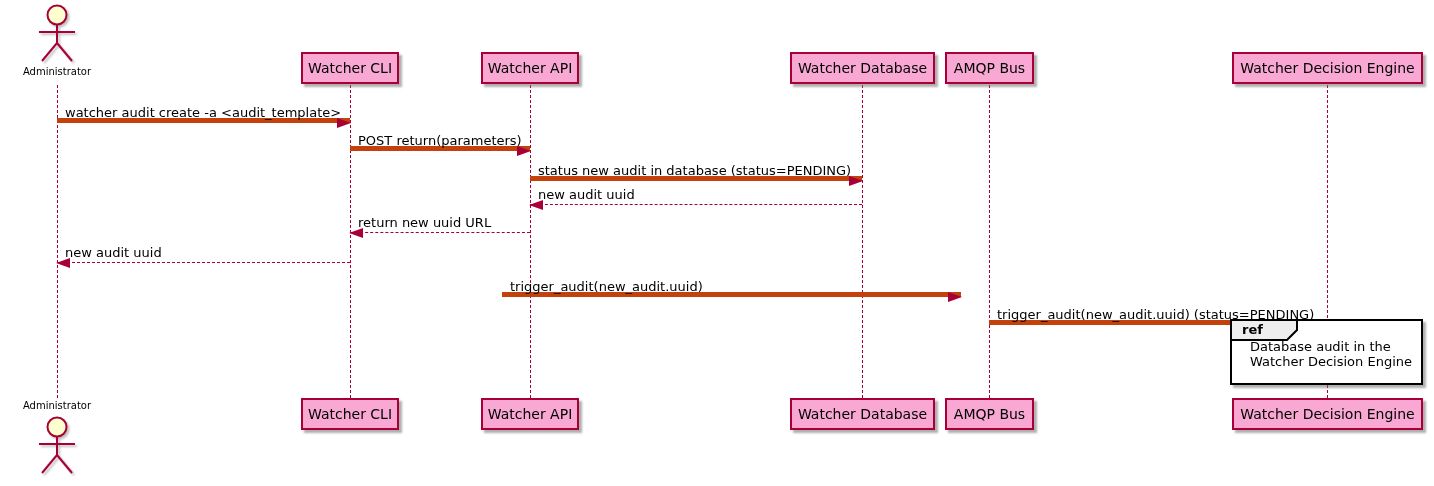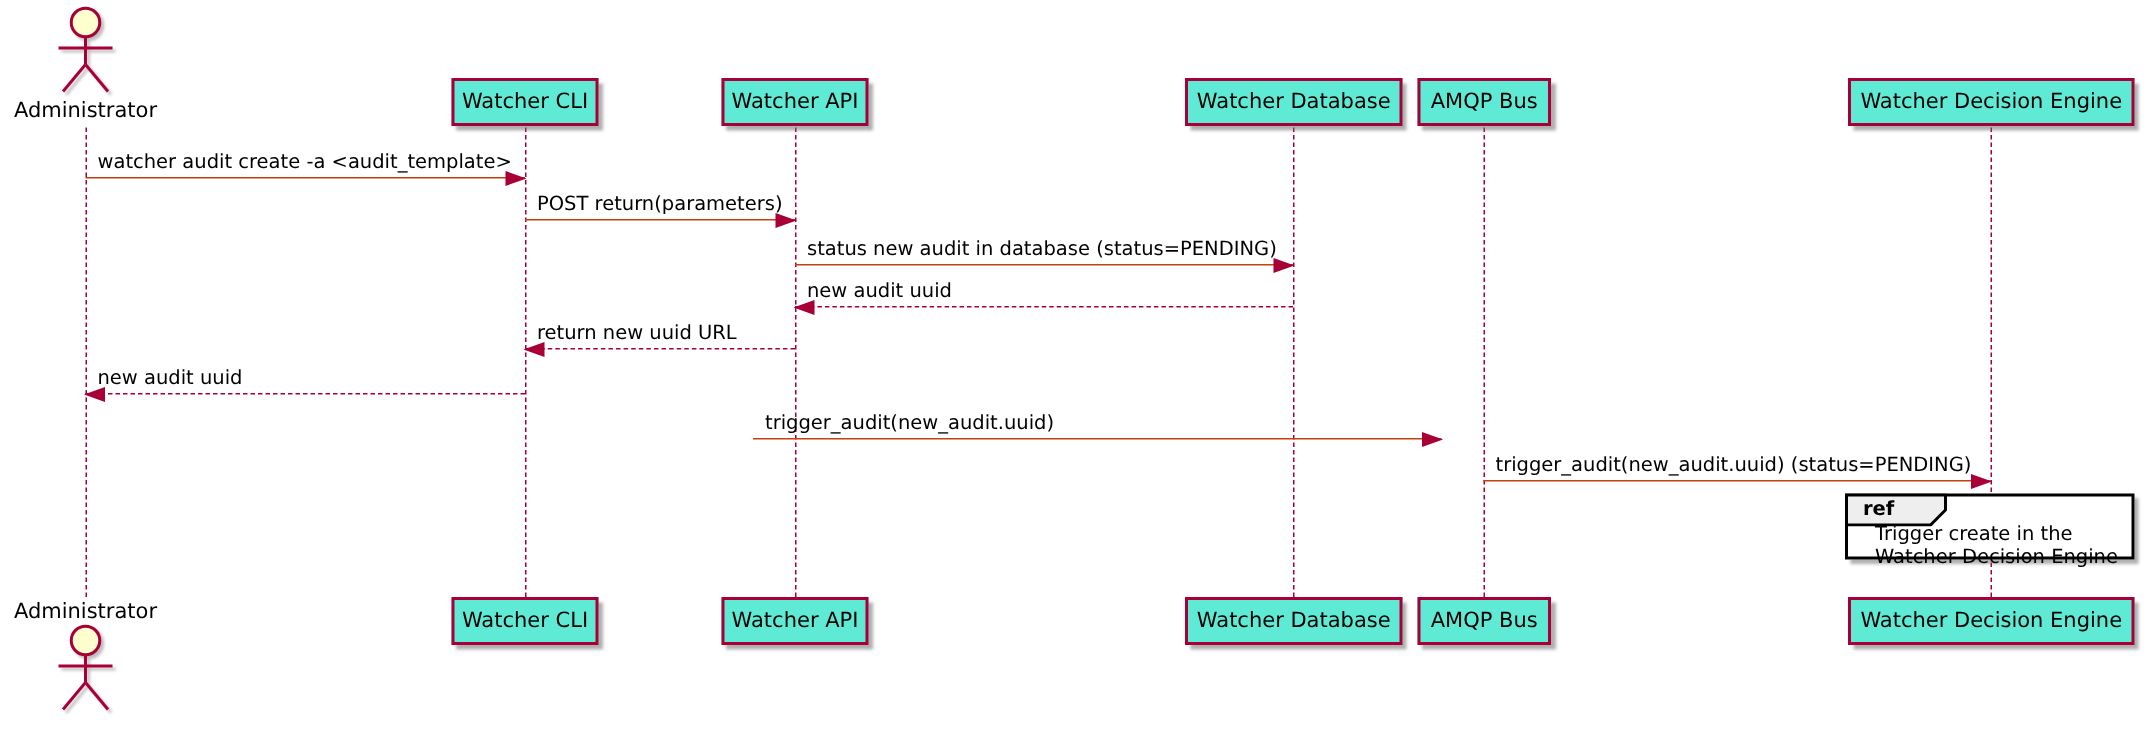--- a/index.html
+++ b/index.html
@@ -6,31 +6,31 @@
   .canvas {
     position:relative; width:1434px; height:486px; background:#ffffff;
     font-family:"DejaVu Sans","Liberation Sans",sans-serif; color:#000;
     overflow:hidden;
   }
   .lifeline {
     position:absolute; width:0; border-left:1px dashed #A80036;
   }
   .pbox {
     position:absolute; height:32px; box-sizing:border-box;
-    background:#5eead4; border:2px solid #A80036;
+    background:#f9a8d4; border:2px solid #A80036;
     box-shadow:3px 3px 2px rgba(110,110,110,0.55);
     display:flex; align-items:center; justify-content:center;
     font-size:14px; white-space:nowrap;
   }
   .actor-figure { position:absolute; filter:drop-shadow(2px 2px 1px rgba(110,110,110,0.45)); }
   .actor-label {
     position:absolute; width:114px; text-align:center;
-    font-size:14px; white-space:nowrap;
+    font-size:10px; white-space:nowrap;
   }
-  .msg { position:absolute; border-top:1px solid #c2410c; height:0; }
+  .msg { position:absolute; border-top:5px solid #c2410c; height:0; }
   .msg.dashed { border-top:1px dashed #A80036;text-align:right; }
   .msg .head-r {
     position:absolute; right:-1px; top:-5px; width:0; height:0;
     border-top:5px solid transparent; border-bottom:5px solid transparent;
     border-left:14px solid #A80036;
   }
   .msg .head-l {
     position:absolute; left:-1px; top:-5px; width:0; height:0;
     border-top:5px solid transparent; border-bottom:5px solid transparent;
     border-right:14px solid #A80036;
@@ -114,27 +114,27 @@
   </div>
   <div class="msg solid" style="left:502px; top:292px; width:459px">
     <span class="msg-label">trigger_audit(new_audit.uuid)</span>
     <span class="head-r"></span>
   </div>
   <div class="msg solid" style="left:989px; top:320px; width:338px">
     <span class="msg-label">trigger_audit(new_audit.uuid) (status=PENDING)</span>
     <span class="head-r"></span>
   </div>
 
-  <div class="ref-box" style="left:1230px; top:329px; width:193px; height:44px">
+  <div class="ref-box" style="left:1230px; top:319px; width:193px; height:66px">
     <svg class="ref-header" width="70" height="22" viewBox="0 0 70 22">
       <path d="M1,1 H67 V11 L57,21 H1 Z" fill="#EEEEEE" stroke="#000000" stroke-width="2"></path>
     </svg>
     <span class="ref-keyword">ref</span>
     <div class="ref-text">
-      <div>Trigger create in the</div>
+      <div>Database audit in the</div>
       <div>Watcher Decision Engine</div>
     </div>
   </div>
 
   <div class="pbox" style="left:301px;  top:398px; width:98px">
       <span>Watcher CLI</span>
     </div>
   <div class="pbox" style="left:481px;  top:398px; width:98px">
       <span>Watcher API</span>
     </div>

